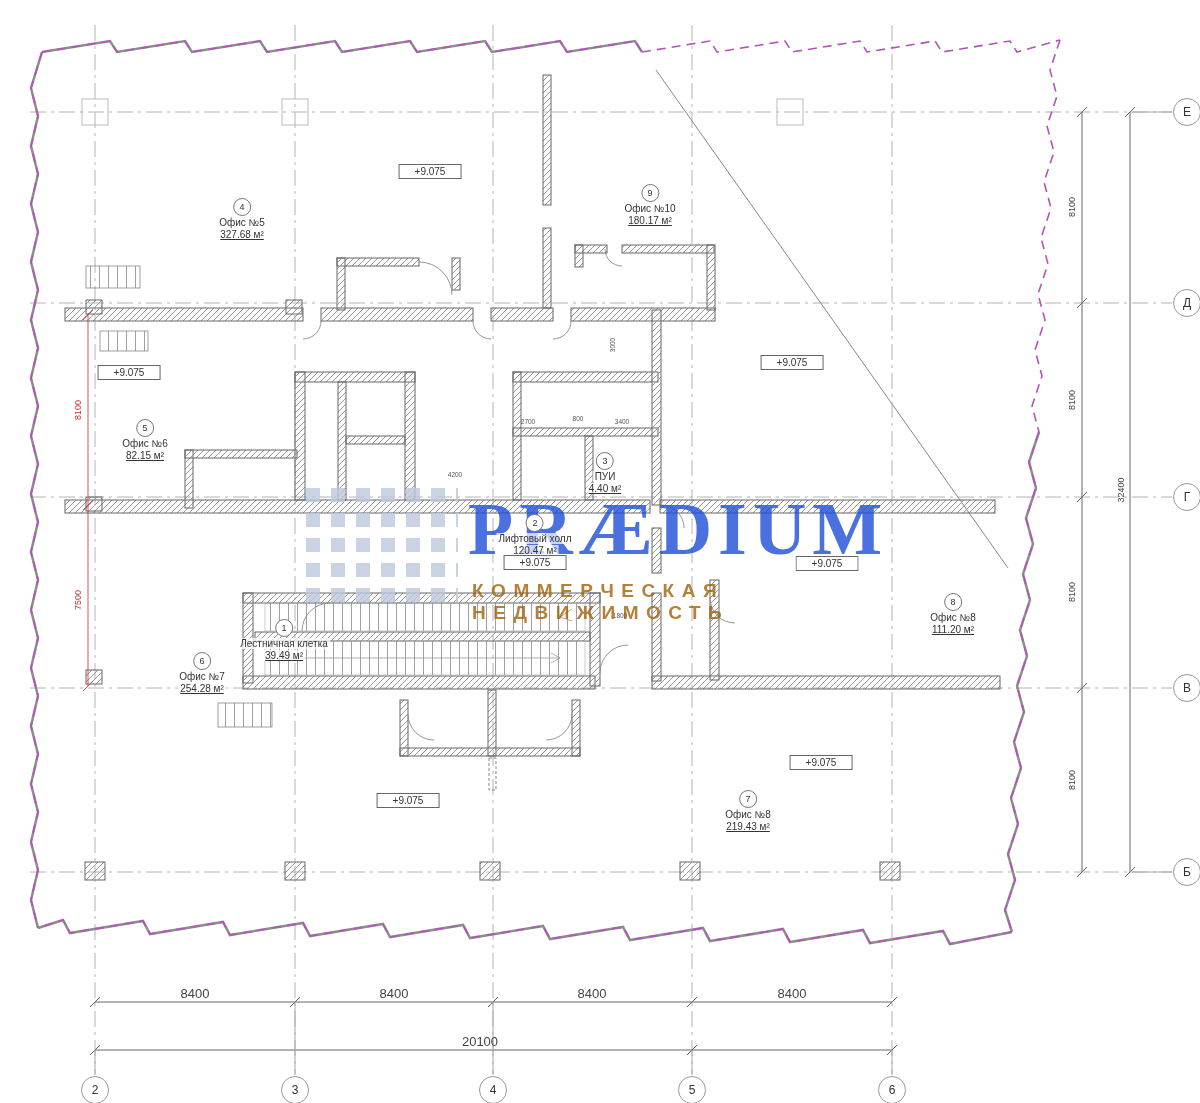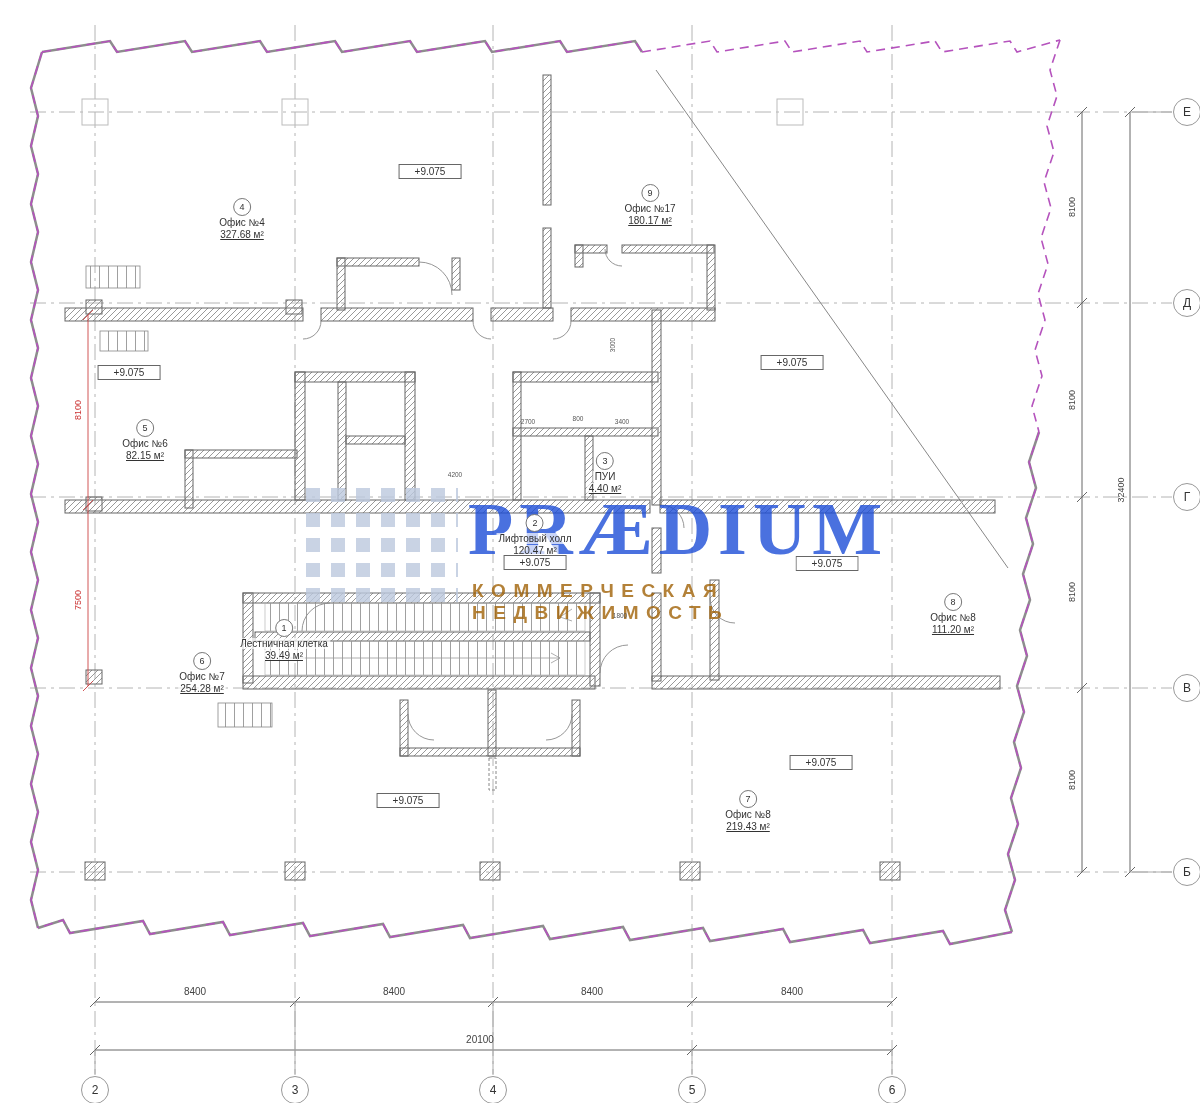--- a/index.html
+++ b/index.html
@@ -21,21 +21,21 @@
   .rname{font-size:10px;background:rgba(255,255,255,.7);padding:0 2px}
   .rarea{font-size:10px;text-decoration:underline;background:rgba(255,255,255,.7);padding:0 2px}
   
   .elev{position:absolute;z-index:2;transform:translateX(-50%);border:1px solid #666;
     background:#fff;font-size:10px;color:#333;padding:1px 15px;white-space:nowrap}
   
   .bub{position:absolute;z-index:2;width:26px;height:26px;border:1px solid #999;border-radius:50%;
     background:#fff;display:flex;align-items:center;justify-content:center;font-size:12px;
     color:#333;transform:translate(-50%,-50%)}
   
-  .dimh{position:absolute;z-index:2;transform:translateX(-50%);font-size:10px;color:#444;white-space:nowrap}
+  .dimh{position:absolute;z-index:2;transform:translateX(-50%);font-size:13px;color:#444;white-space:nowrap}
   .dimv{position:absolute;z-index:2;writing-mode:vertical-rl;transform:translate(-50%,-50%) rotate(180deg);
     font-size:9px;color:#444;white-space:nowrap}
   .dimv.red{color:#c33}
   .dimt{position:absolute;z-index:2;transform:translateX(-50%);font-size:6.5px;color:#555;white-space:nowrap}
   .dimt.v{writing-mode:vertical-rl;transform:translate(-50%,-50%) rotate(180deg)}
 </style>
 </head>
 <body>
 
 <div id="canvas">
@@ -223,26 +223,26 @@
         </defs>
         <rect width="152" height="120" fill="url(#wmg)"></rect>
       </svg>
     </div>
     <div class="wm-brand">PRÆDIUM</div>
     <div class="wm-tag">КОММЕРЧЕСКАЯ НЕДВИЖИМОСТЬ</div>
   </div>
 
   <div class="room" style="left:242px;top:198px">
     <span class="rnum">4</span>
-    <span class="rname">Офис №4</span>
+    <span class="rname">Офис №5</span>
     <span class="rarea">327.68 м²</span>
   </div>
   <div class="room" style="left:650px;top:184px">
     <span class="rnum">9</span>
-    <span class="rname">Офис №17</span>
+    <span class="rname">Офис №10</span>
     <span class="rarea">180.17 м²</span>
   </div>
   <div class="room" style="left:145px;top:419px">
     <span class="rnum">5</span>
     <span class="rname">Офис №6</span>
     <span class="rarea">82.15 м²</span>
   </div>
   <div class="room" style="left:605px;top:452px">
     <span class="rnum">3</span>
     <span class="rname">ПУИ</span>

